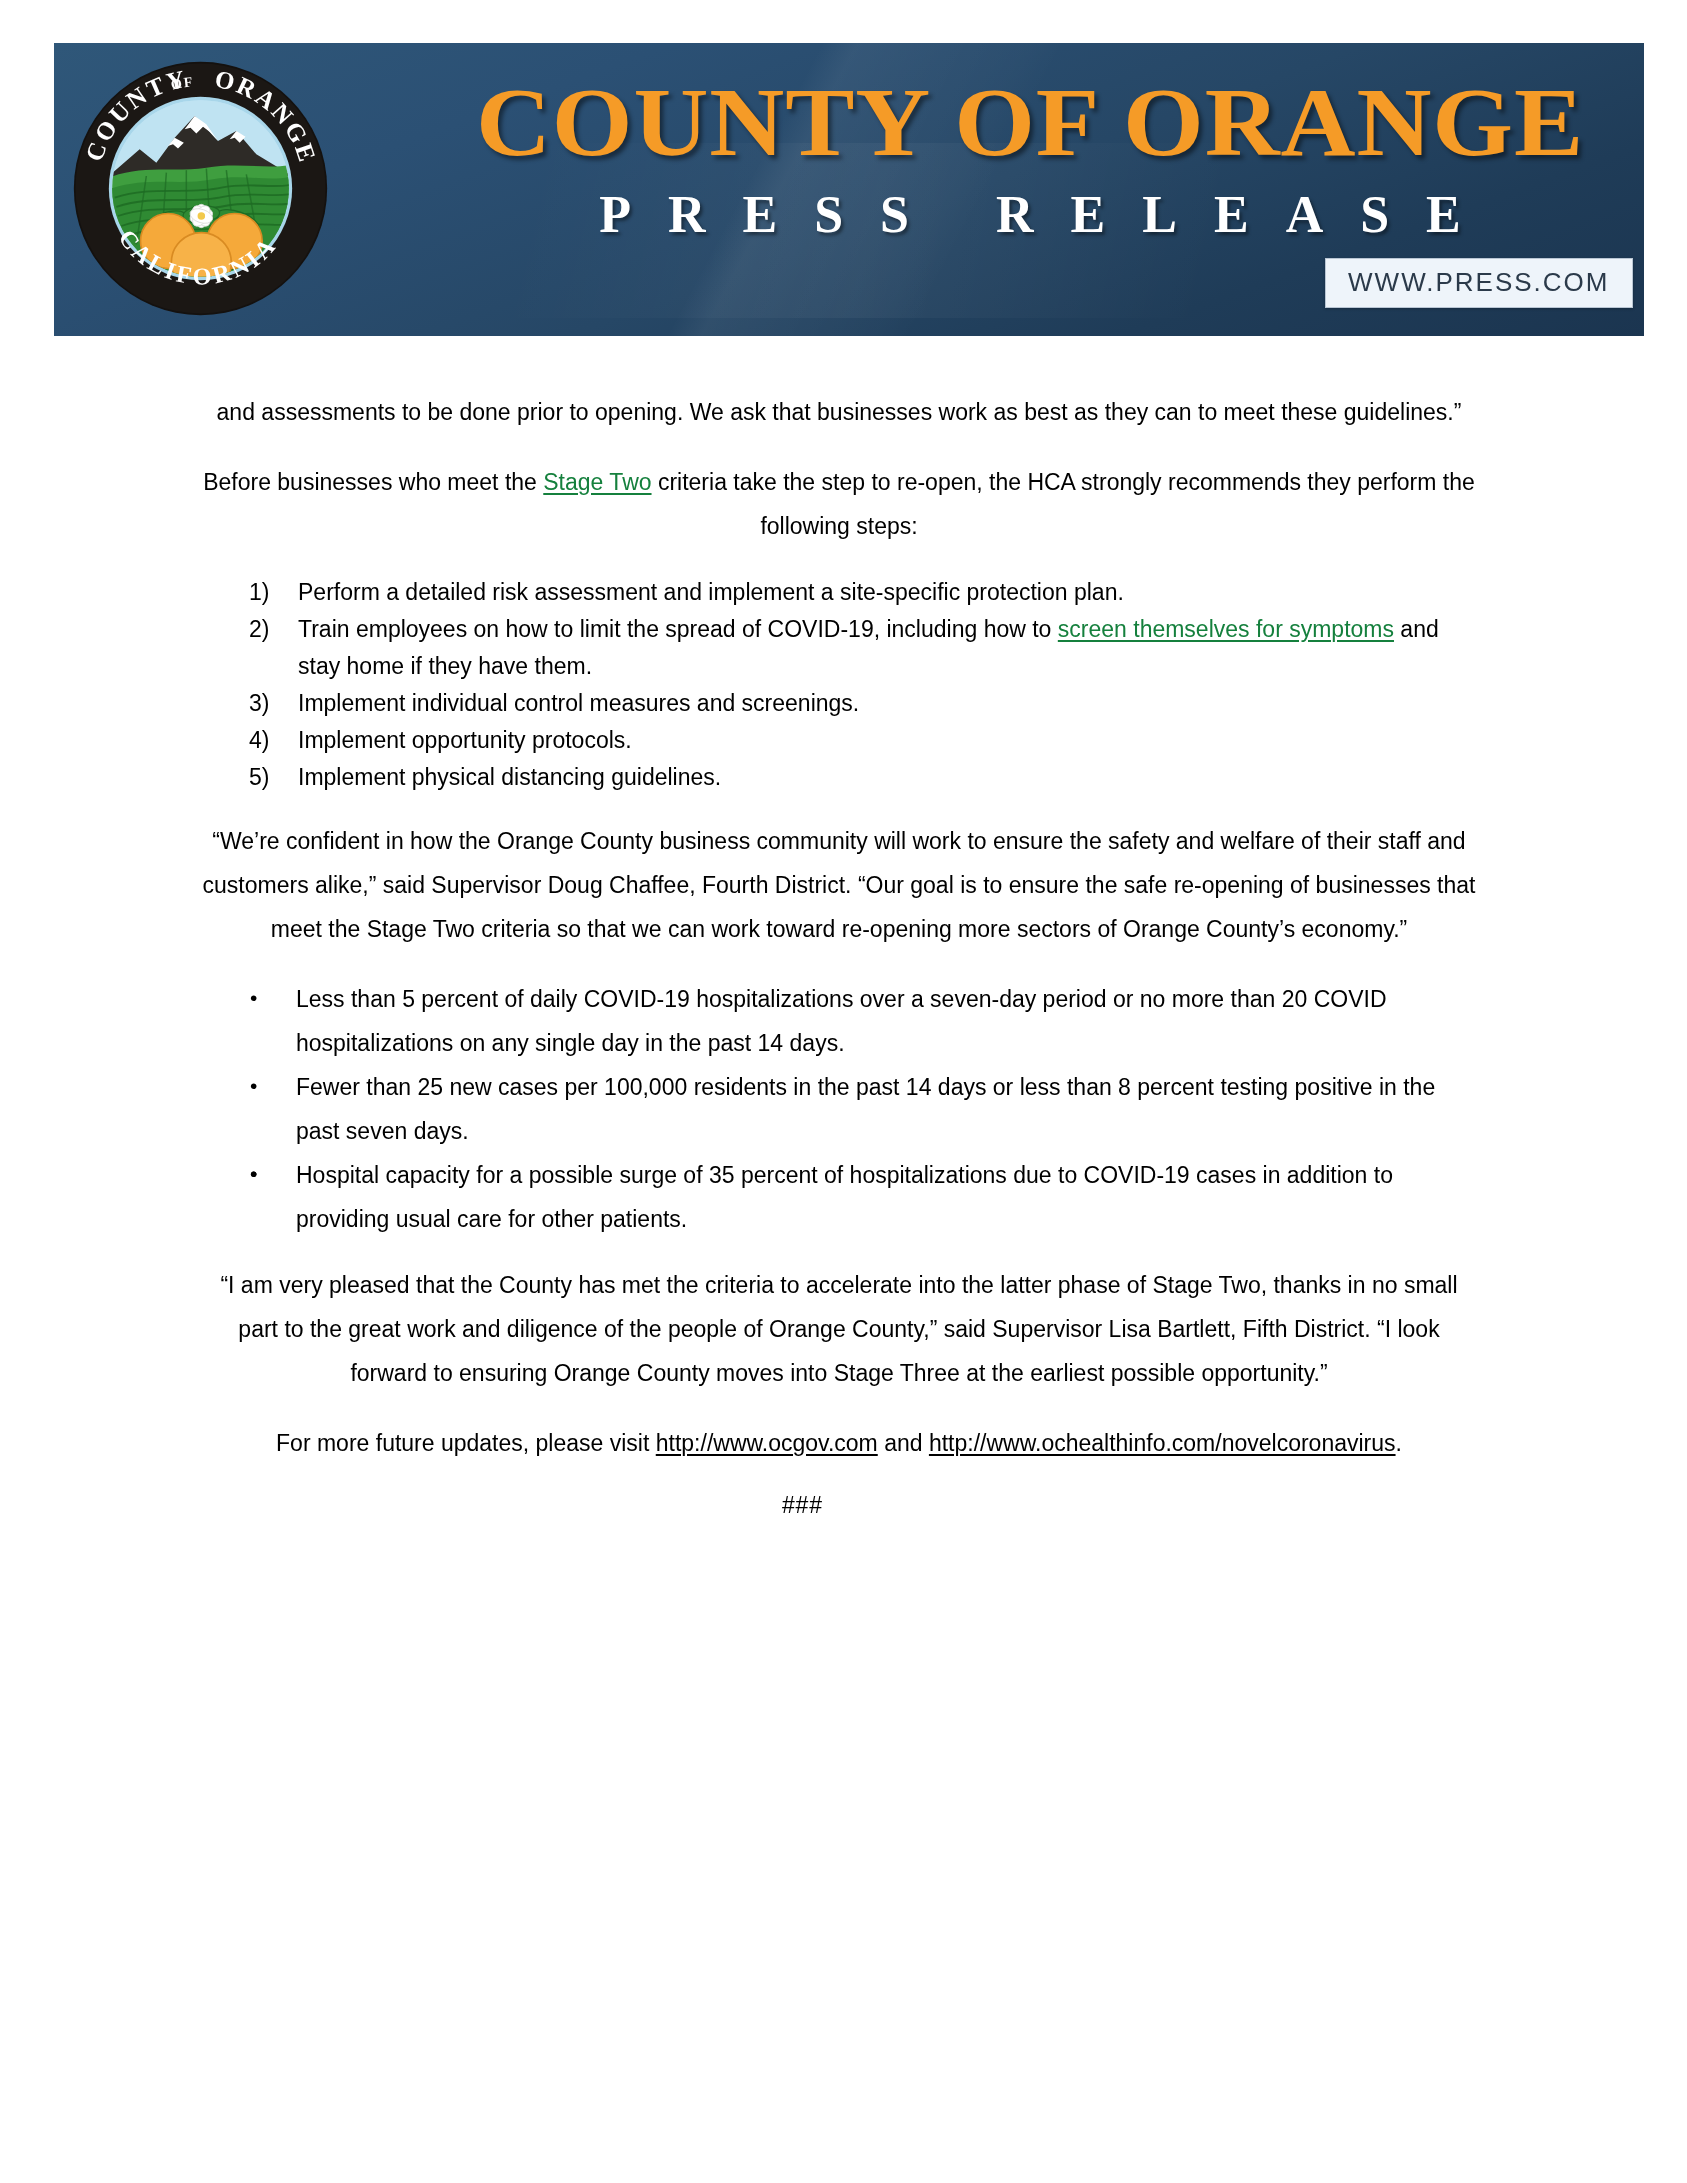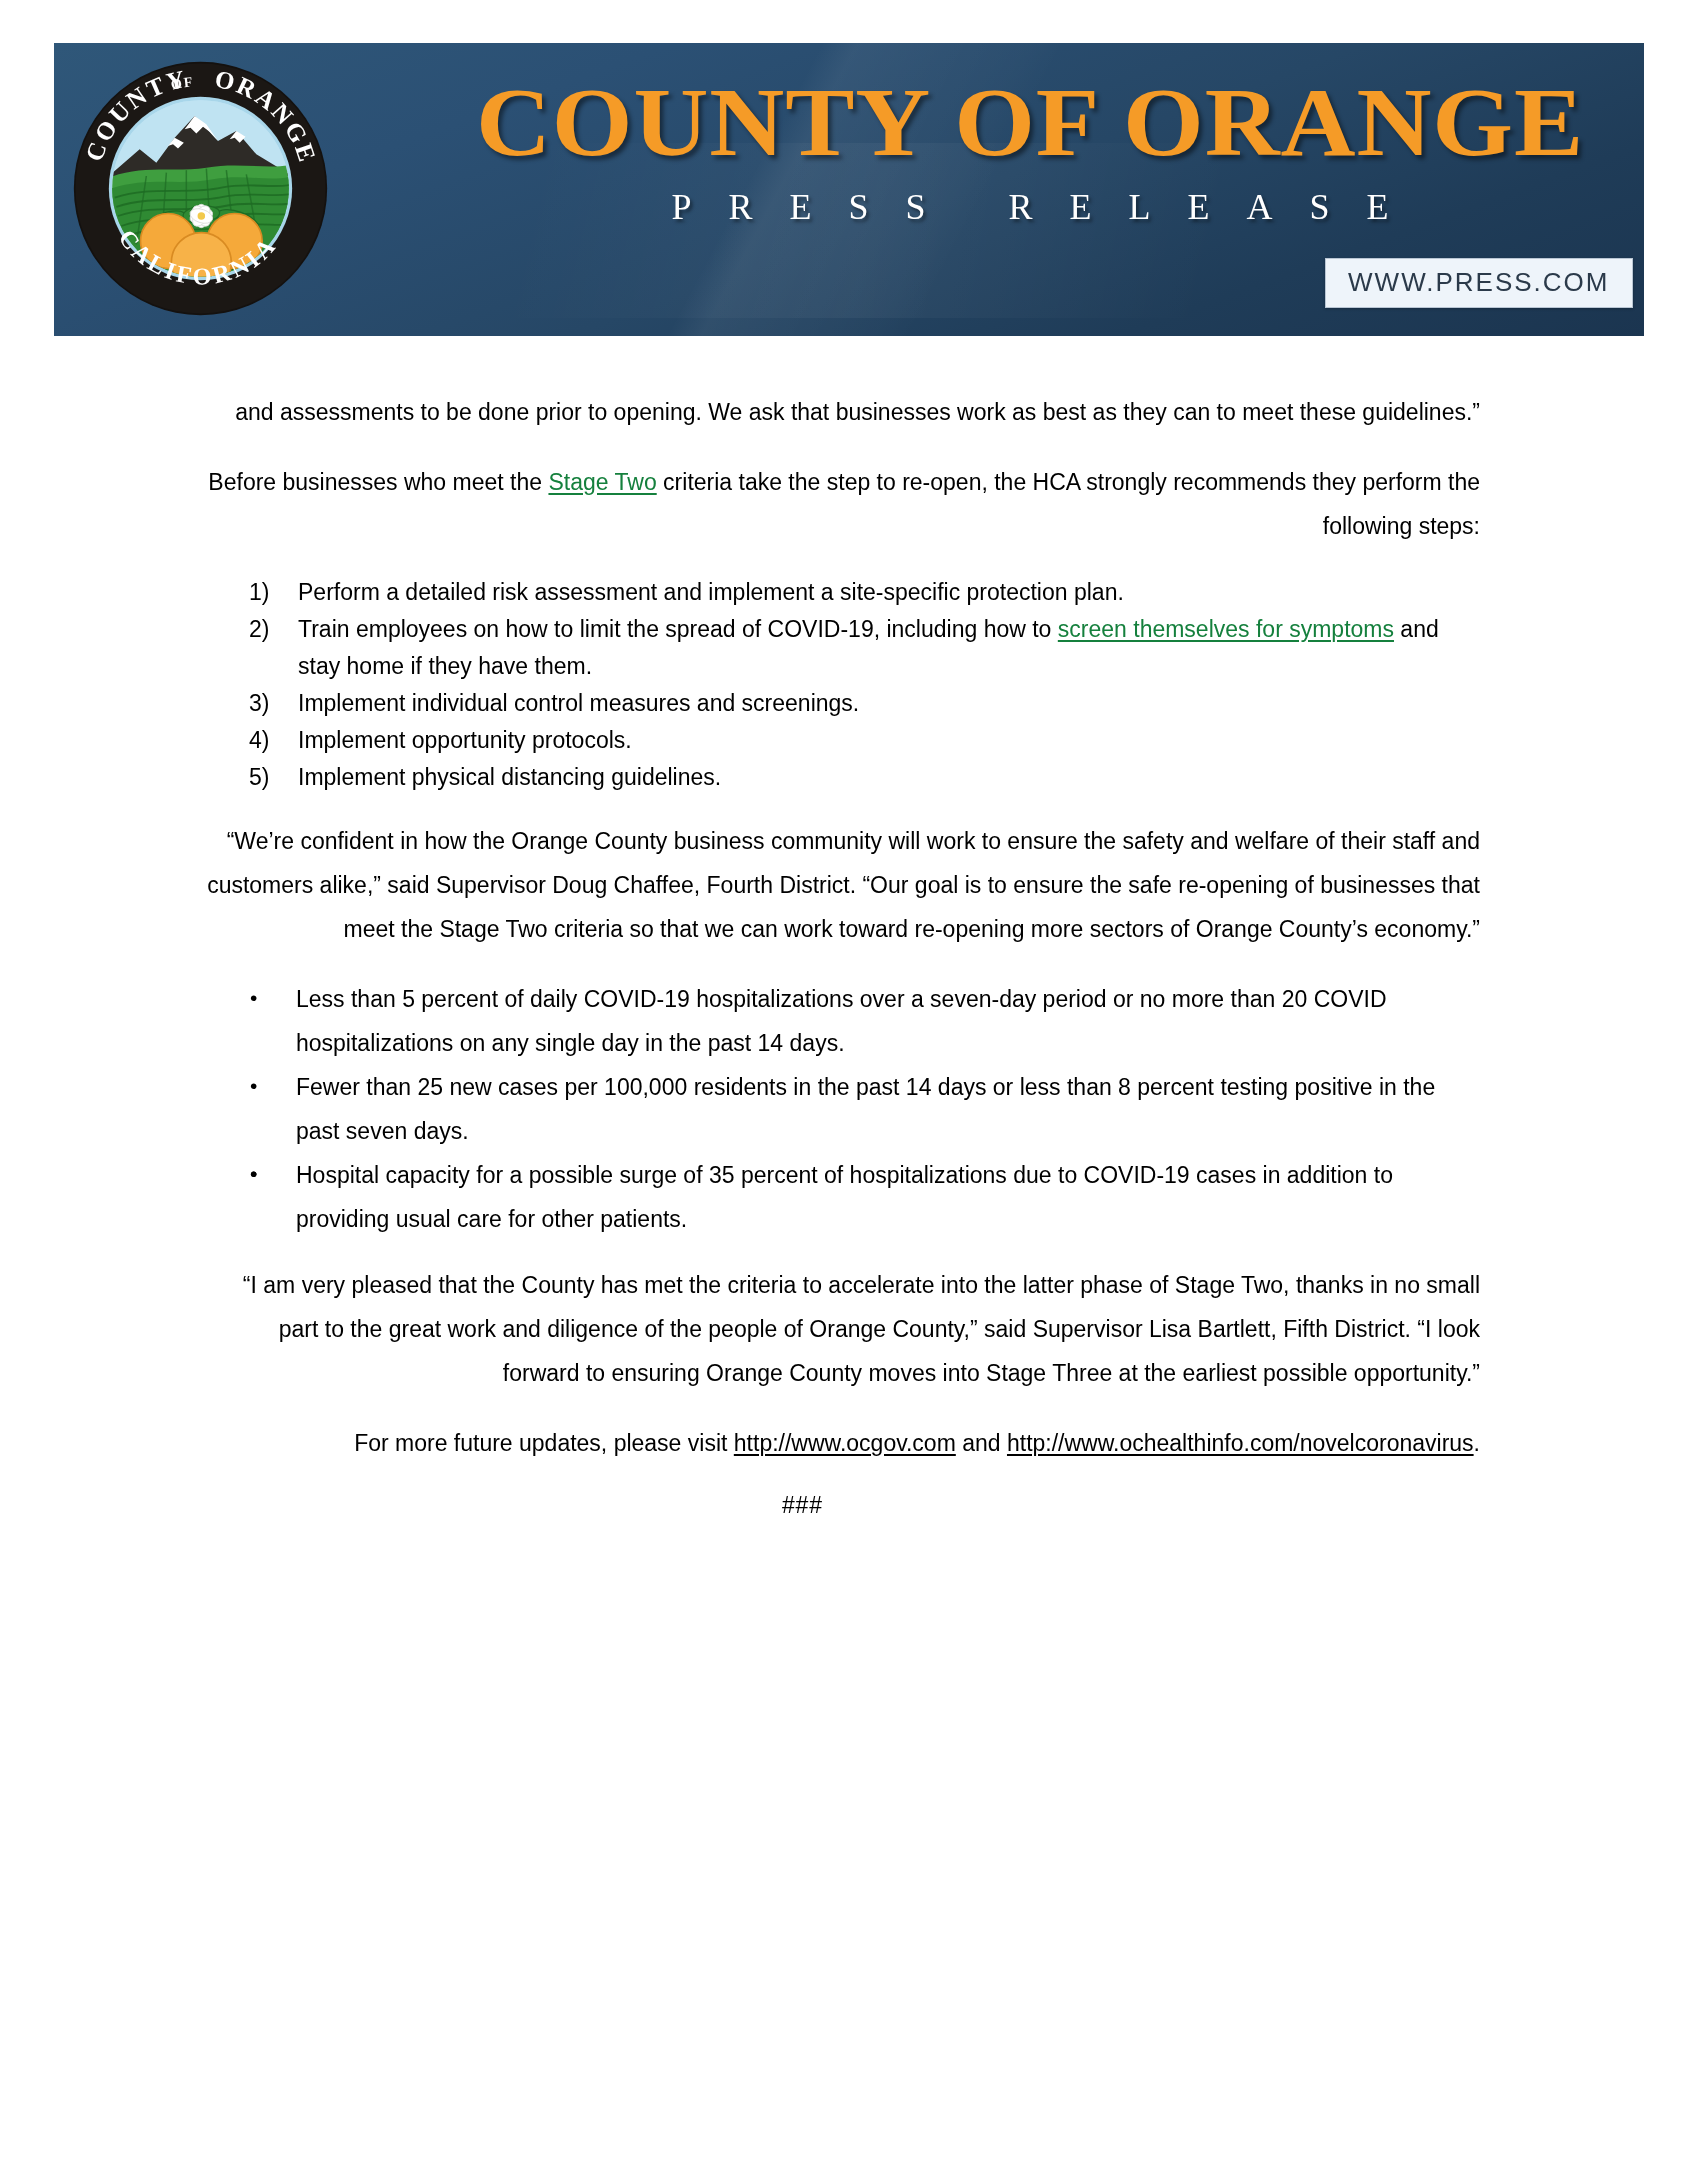--- a/index.html
+++ b/index.html
@@ -80,22 +80,22 @@
     transform: scaleX(1.06);
     transform-origin: center center;
   }
   .banner-subtitle {
     position: absolute;
     left: 384px;
     top: 146px;
     width: 1184px;
     text-align: center;
     font-family: "Liberation Serif", serif;
-    font-weight: normal;
-    font-size: 36px;
+    font-weight: bold;
+    font-size: 52px;
     line-height: 1.0;
     letter-spacing: 37px;
     color: #ffffff;
     text-shadow: 2.5px 3.3px 3.3px rgba(0,0,0,0.42);
     white-space: nowrap;
     text-indent: 37px;
   }
 
   
   .url-badge {
@@ -118,21 +118,21 @@
     position: absolute;
     left: 198px;
     top: 390px;
     width: 1282px;
     font-size: 23px;
     line-height: 44px;
     color: #000000;
   }
   .para {
     margin: 0 0 26px 0;
-    text-align: right;
+    text-align: center;
   }
   .para.tight { margin-bottom: 0; }
 
   a.link {
     color: #15803d;
     text-underline-offset: 2.5px;
   }
   a.plainlink {
     color: #000000;
     text-decoration: underline;

